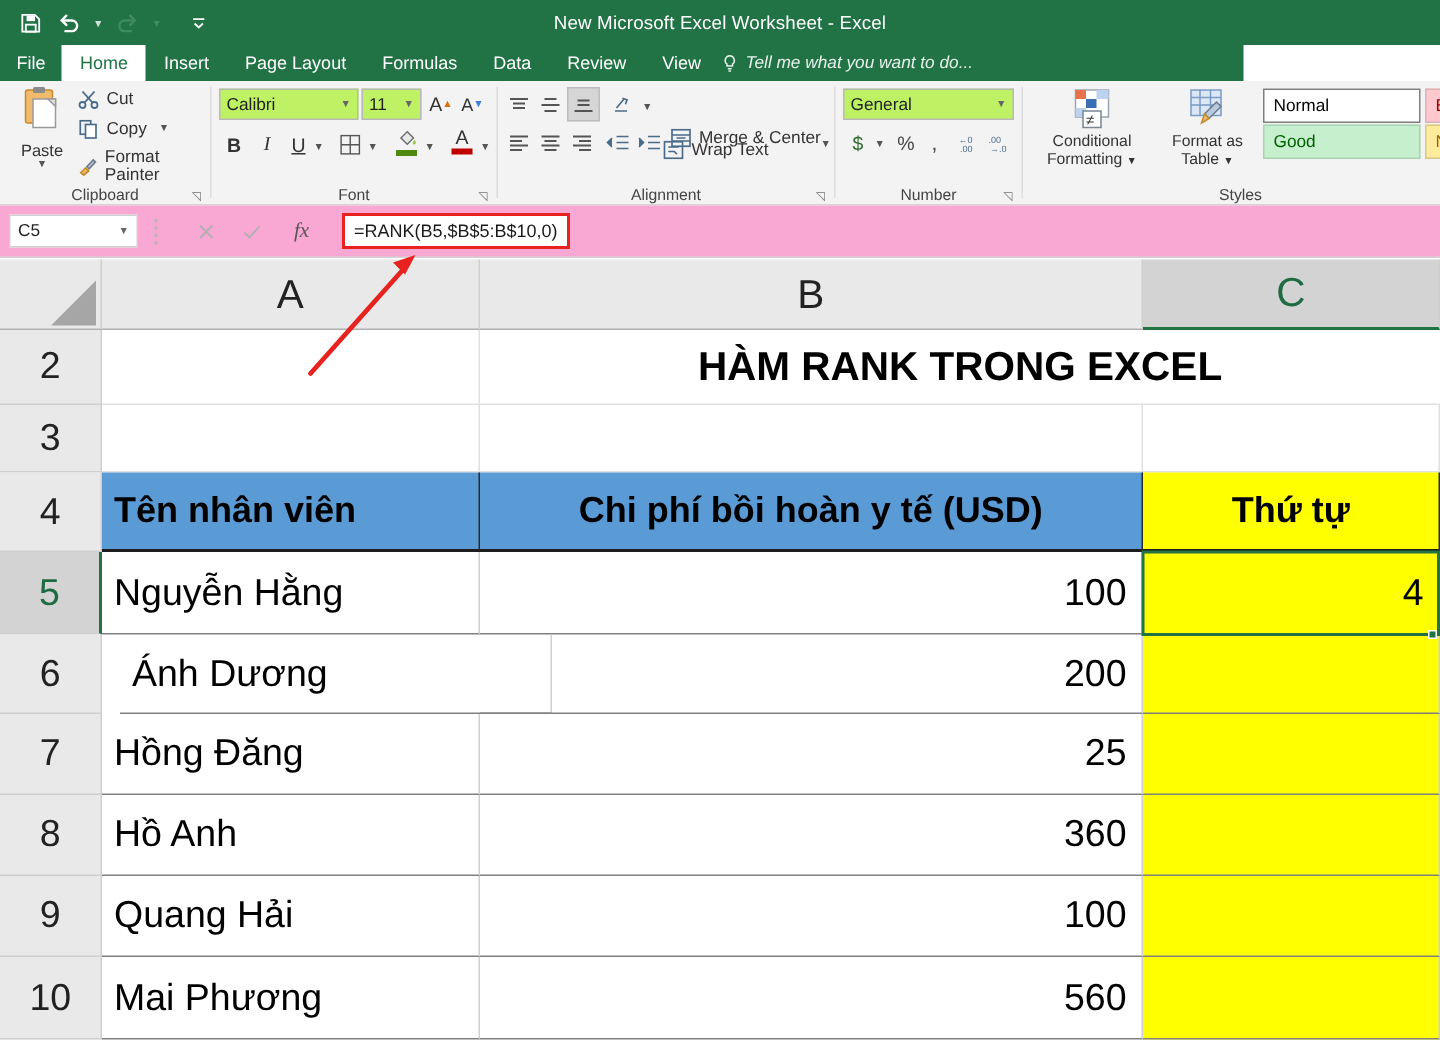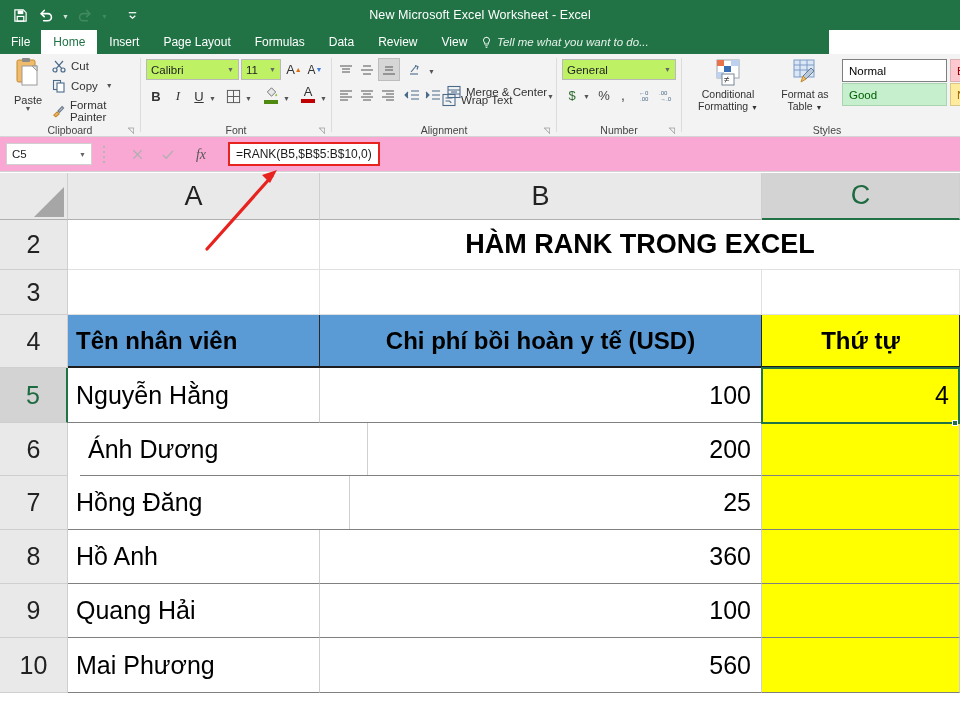--- a/index.html
+++ b/index.html
@@ -560,21 +560,21 @@
     <div class="cell right" style="left:320px;top:250px;width:442px;height:53px;">
       <span>200</span>
     </div>
     <div class="cell right yellow" style="left:762px;top:250px;width:198px;height:53px;">
       <span></span>
     </div>
 
     <div class="rowhead" style="top:303px;height:54px;">
       <span>7</span>
     </div>
-    <div class="cell left" style="left:68px;top:303px;width:282px;height:54px;">
+    <div class="cell left" style="left:68px;top:303px;width:252px;height:54px;">
       <span>Hồng Đăng</span>
     </div>
     <div class="cell right" style="left:320px;top:303px;width:442px;height:54px;">
       <span>25</span>
     </div>
     <div class="cell right yellow" style="left:762px;top:303px;width:198px;height:54px;">
       <span></span>
     </div>
 
     <div class="rowhead" style="top:357px;height:54px;">

